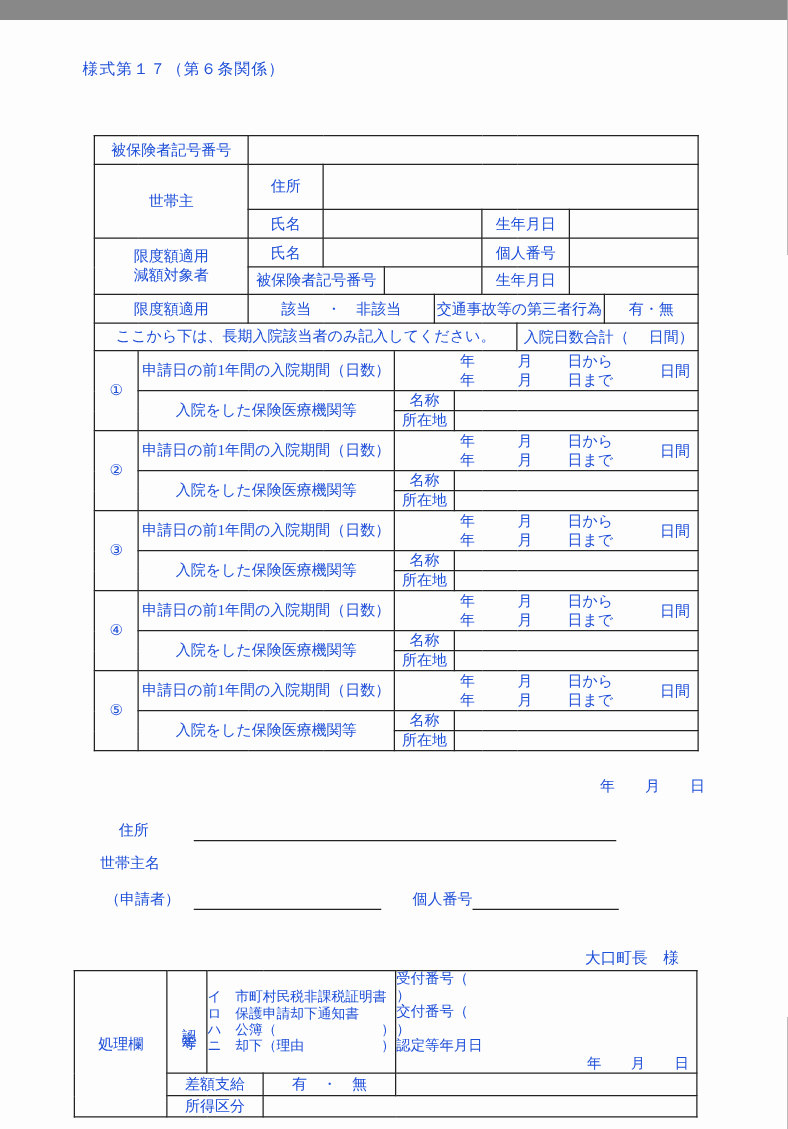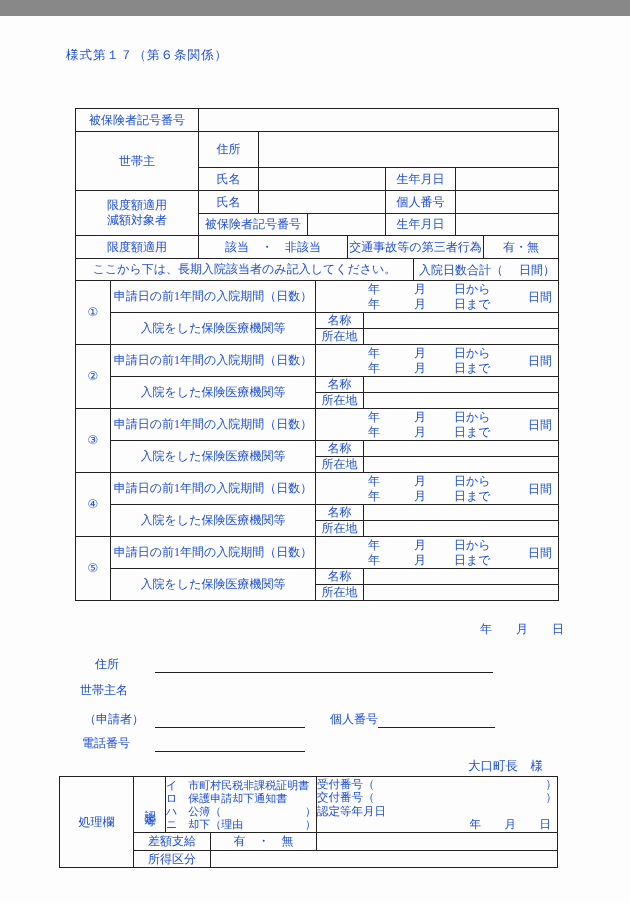--- a/index.html
+++ b/index.html
@@ -46,21 +46,21 @@
   .addressee{right:87px;top:742px;font-size:12.5px;}
 
   
   .vertcell div{
     writing-mode:vertical-rl;text-orientation:upright;
     margin:0 auto;font-size:11.5px;letter-spacing:3px;line-height:1;
   }
   .plist{padding:2px 4px 0 4px;}
   .plist .pline{display:flex;justify-content:space-between;line-height:13px;font-size:11px;text-align:right;}
   .office{padding:2px 8px 0 6px;}
-  .office .pline{display:flex;justify-content:space-between;line-height:13.5px;font-size:11.5px;text-align:left;}
+  .office .pline{display:flex;justify-content:space-between;line-height:13.5px;font-size:11.5px;text-align:left;flex-direction:column;}
   .office .odate{text-align:right;line-height:13.5px;font-size:11.5px;letter-spacing:6px;}
 </style>
 </head>
 <body>
 
 <div class="page">
 
   <div class="abs form-number">様式第１７（第６条関係）</div>
 
   <table class="t main-table abs">
@@ -243,23 +243,20 @@
 
   <div class="abs sig-line" style="left:95px;top:640px;">
     <span>住所</span><span class="ul" style="width:338px;margin-left:36px;"></span>
   </div>
   <div class="abs sig-line" style="left:80px;top:666px;">
     <span>世帯主名</span>
   </div>
   <div class="abs sig-line" style="left:84px;top:695px;">
     <span>（申請者）</span><span class="ul" style="width:150px;margin-left:11px;"></span><span style="margin-left:25px;">個人番号</span><span class="ul" style="width:117px;"></span>
   </div>
-  <div class="abs sig-line" style="left:82px;top:719px;">
-    <span>電話番号</span><span class="ul" style="width:150px;margin-left:25px;"></span>
-  </div>
   <div class="abs addressee">大口町長　様</div>
 
   <table class="t proc-table abs">
     <colgroup>
       <col style="width:74px">
         <col style="width:32px">
         <col style="width:45px">
         <col style="width:106px">
         <col style="width:241px">
     </colgroup>

